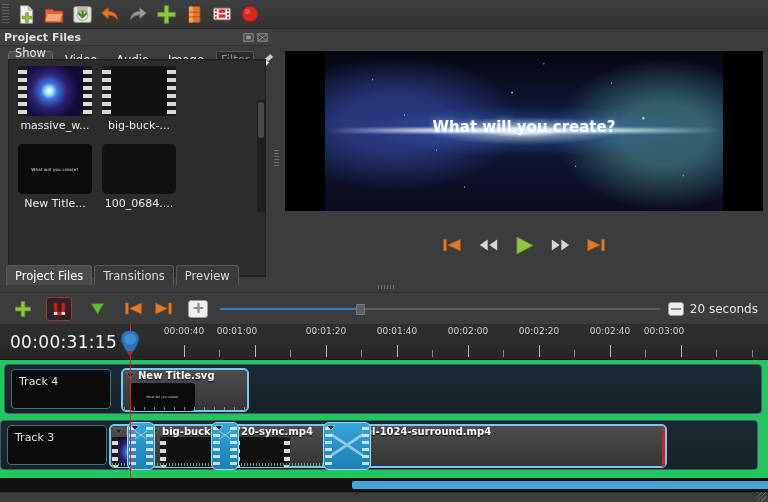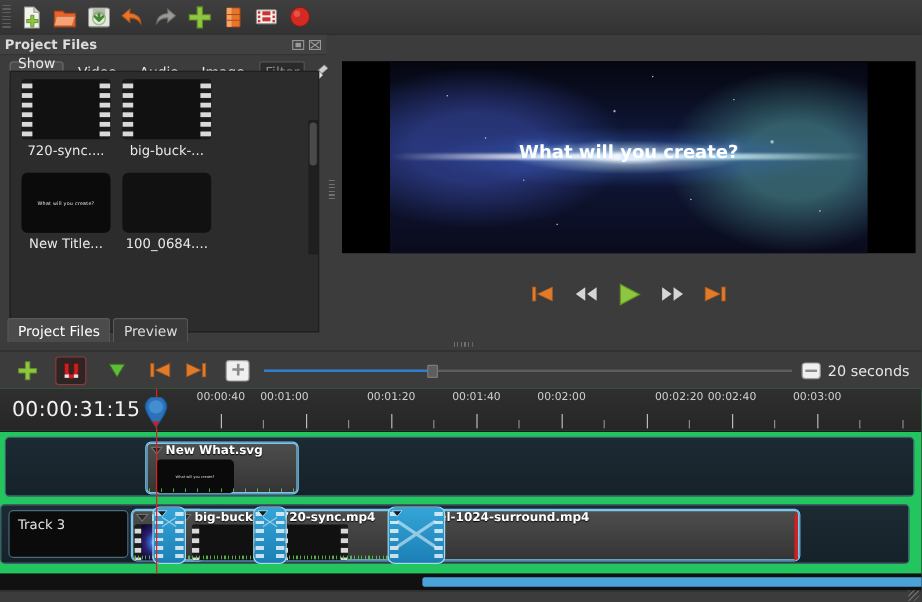--- a/index.html
+++ b/index.html
@@ -305,29 +305,29 @@
         <svg width="17" height="17" viewBox="0 0 24 24">
           <path d="M16 3l4 4-7 6-4-4z" fill="#cfcfcf" stroke="#8e8e8e" stroke-width="1"></path>
           <path d="M9 9l-6 7 5 5 6-6z" fill="#e9e9e9" stroke="#9a9a9a" stroke-width="1"></path>
           <path d="M4 16l4 4" stroke="#9a9a9a" stroke-width="1"></path>
         </svg>
       </div>
     </div>
 
     <div class="filelist">
 
-
       <div class="fitem">
         <div class="thumb">
-          <div class="pic art-720"></div>
+          <div class="pic art-massive"></div>
           <div class="perf l"></div>
           <div class="perf r"></div>
         </div>
-        <div class="fname">720-sync....</div>
-      </div>
+        <div class="fname">massive_w...</div>
+      </div>
+
 
 
       <div class="fitem">
         <div class="thumb">
           <div class="pic art-bigbuck"></div>
           <div class="perf l"></div>
           <div class="perf r"></div>
         </div>
         <div class="fname">big-buck-...</div>
       </div>
@@ -395,20 +395,21 @@
         <svg width="20" height="16" viewBox="0 0 24 18">
           <path d="M2 2l15 7L2 16z" fill="#e07b2a" stroke="#a8551a" stroke-width=".8"></path>
           <rect x="18.6" y="2" width="3.4" height="14" fill="#e07b2a" stroke="#a8551a" stroke-width=".8"></rect>
         </svg>
       </div>
     </div>
   </div>
 
   <div class="tabs">
     <div class="tab active">Project Files</div>
+    <div class="tab">Transitions</div>
     <div class="tab">Preview</div>
   </div>
 
   <div id="tl-toolbar">
     <div class="tl-ico" style="margin-left:10px;">
       <svg width="18" height="18" viewBox="0 0 24 24">
         <path d="M9.5 2h5v7.5H22v5h-7.5V22h-5v-7.5H2v-5h7.5z" fill="#8ec63f" stroke="#5f9125" stroke-width="1.1"></path>
       </svg>
     </div>
     <div class="tl-ico boxed" style="margin-left:10px;">
@@ -462,23 +463,23 @@
   <div id="timeline">
 
     <div class="ruler">
       <div class="timecode">00:00:31:15</div>
 
       <div class="tlabel" style="left:184px;">00:00:40</div>
       <div class="tlabel" style="left:237px;">00:01:00</div>
       <div class="tlabel" style="left:326px;">00:01:20</div>
       <div class="tlabel" style="left:397px;">00:01:40</div>
       <div class="tlabel" style="left:468px;">00:02:00</div>
-      <div class="tlabel" style="left:566px;">00:02:20</div>
+      <div class="tlabel" style="left:539px;">00:02:20</div>
       <div class="tlabel" style="left:610px;">00:02:40</div>
-      <div class="tlabel" style="left:681px;">00:03:00</div>
+      <div class="tlabel" style="left:664px;">00:03:00</div>
 
       <div class="tick maj" style="left:184px;"></div>
       <div class="tick min" style="left:219px;"></div>
       <div class="tick maj" style="left:255px;"></div>
       <div class="tick min" style="left:290px;"></div>
       <div class="tick maj" style="left:326px;"></div>
       <div class="tick min" style="left:361px;"></div>
       <div class="tick maj" style="left:397px;"></div>
       <div class="tick min" style="left:432px;"></div>
       <div class="tick maj" style="left:468px;"></div>
@@ -486,26 +487,29 @@
       <div class="tick maj" style="left:539px;"></div>
       <div class="tick min" style="left:574px;"></div>
       <div class="tick maj" style="left:610px;"></div>
       <div class="tick min" style="left:645px;"></div>
       <div class="tick maj" style="left:681px;"></div>
       <div class="tick min" style="left:716px;"></div>
       <div class="tick min" style="left:752px;"></div>
     </div>
 
     <div class="track" style="left:4px; top:40px;">
+      <div class="trackhdr">
+        <span>Track 4</span>
+      </div>
 
       <div class="clip sel" style="left:116px; width:128px;">
         <svg class="chevron" viewBox="0 0 12 10">
           <path d="M1 2l5 6 5-6z" fill="#2b2b2b" stroke="#707070" stroke-width="1"></path>
         </svg>
-        <div class="cname">New What.svg</div>
+        <div class="cname">New Title.svg</div>
         <div class="cthumb" style="left:8px;width:65px;top:14px;height:28px;background:#0a0a0a;border-radius:4px;display:flex;align-items:center;justify-content:center;">
           <span style="font-size:3px;color:#dcdcdc;">What will you create?</span>
         </div>
         <div class="audwave" style="background:repeating-linear-gradient(to right,#59c24a 0 1px,transparent 1px 10px);"></div>
       </div>
     </div>
 
     <div class="track" style="left:0; top:96px;">
       <div class="trackhdr">
         <span>Track 3</span>

